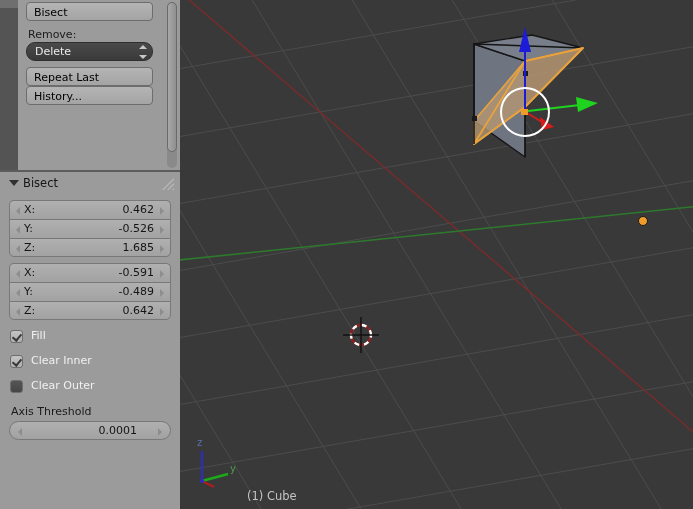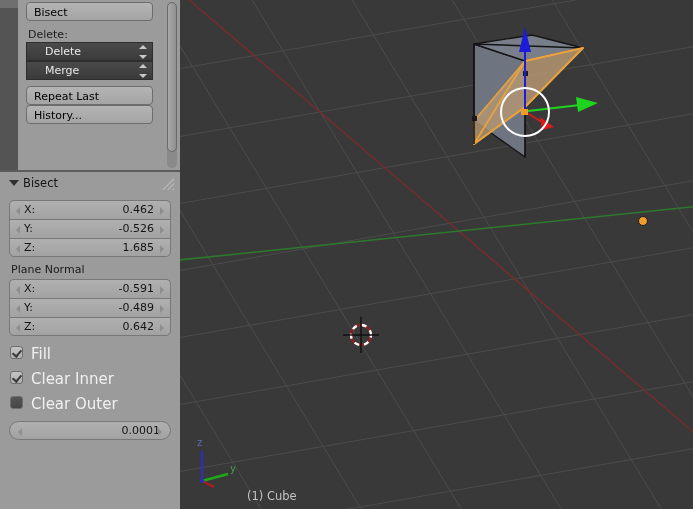--- a/index.html
+++ b/index.html
@@ -82,25 +82,25 @@
 
   
   .ddown {
     position: relative;
     box-sizing: border-box;
     width: 127px;
     height: 19px;
     margin: 0 0 0 8px;
     background: linear-gradient(to bottom, #4a4a4a 0%, #3a3a3a 100%);
     border: 1px solid #2e2e2e;
-    border-radius: 0;
+    border-radius: 9px;
     color: #e8e8e8;
     font-size: 11px;
     line-height: 17px;
-    padding-left: 18px;
+    padding-left: 8px;
     cursor: default;
   }
   .ddown .updown {
     position: absolute;
     right: 5px; top: 2px;
     width: 9px; height: 14px;
     display: flex; flex-direction: column;
     justify-content: space-between;
     align-items: center;
   }
@@ -258,39 +258,39 @@
     left: 3px; top: 1px;
     width: 4px; height: 7px;
     border: solid #3a3a3a;
     border-width: 0 2px 2px 0;
     transform: rotate(40deg);
   }
   .checkrow .clabel {
     position: absolute;
     left: 21px; top: 3px;
     color: #f0f0f0;
-    font-size: 15px;
+    font-size: 11px;
   }
 
   
   .slider {
     position: relative;
     box-sizing: border-box;
     margin-left: 9px;
     width: 162px;
     height: 19px;
     background: linear-gradient(to bottom, #b0b0b0 0%, #a2a2a2 100%);
     border: 1px solid #787878;
     border-radius: 10px;
     color: #141414;
     font-size: 11px;
     line-height: 17px;
     cursor: default;
   }
-  .slider .sv { position: absolute; right: 10px; top: 0; }
+  .slider .sv { position: absolute; right: 33px; top: 0; }
   .slider .arw-l, .slider .arw-r {
     position: absolute; top: 6px;
     width: 0; height: 0;
     border-top: 4px solid transparent;
     border-bottom: 4px solid transparent;
   }
   .slider .arw-l { left: 8px;  border-right: 4px solid #8d8d8d; }
   .slider .arw-r { right: 8px; border-left: 4px solid #8d8d8d; }
 
   
@@ -322,30 +322,23 @@
 
     <div class="tabstrip">
       <div class="tabnub"></div>
     </div>
 
     <div id="tools-region">
       <div class="tools-inner">
         <div class="gap2"></div>
         <button class="btn">Bisect</button>
         <div class="gap6"></div>
-        <div class="grouplabel">Delete:</div>
+        <div class="grouplabel">Remove:</div>
         <div class="ddown">
           <span>Delete</span>
-          <span class="updown">
-              <i class="up"></i>
-              <i class="down"></i>
-            </span>
-        </div>
-        <div class="ddown">
-          <span>Merge</span>
           <span class="updown">
               <i class="up"></i>
               <i class="down"></i>
             </span>
         </div>
         <div class="gap6"></div>
         <button class="btn">Repeat Last</button>
         <button class="btn">History...</button>
       </div>
 
@@ -386,21 +379,20 @@
         </div>
         <div class="numfield last">
           <span class="arw-l"></span>
           <span class="nm">Z:</span>
           <span class="nv">1.685</span>
           <span class="arw-r"></span>
         </div>
       </div>
 
       <div class="gap6"></div>
-      <div class="sec-label">Plane Normal</div>
 
       <div class="numstack">
         <div class="numfield first">
           <span class="arw-l"></span>
           <span class="nm">X:</span>
           <span class="nv">-0.591</span>
           <span class="arw-r"></span>
         </div>
         <div class="numfield">
           <span class="arw-l"></span>
@@ -425,20 +417,21 @@
       <div class="checkrow">
         <span class="cbox on"></span>
         <span class="clabel">Clear Inner</span>
       </div>
       <div class="checkrow">
         <span class="cbox off"></span>
         <span class="clabel">Clear Outer</span>
       </div>
 
       <div class="gap4"></div>
+      <div class="sec-label">Axis Threshold</div>
       <div class="slider">
         <span class="arw-l"></span>
         <span class="sv">0.0001</span>
         <span class="arw-r"></span>
       </div>
 
     </div>
   </div>
 
   <div id="viewport">

